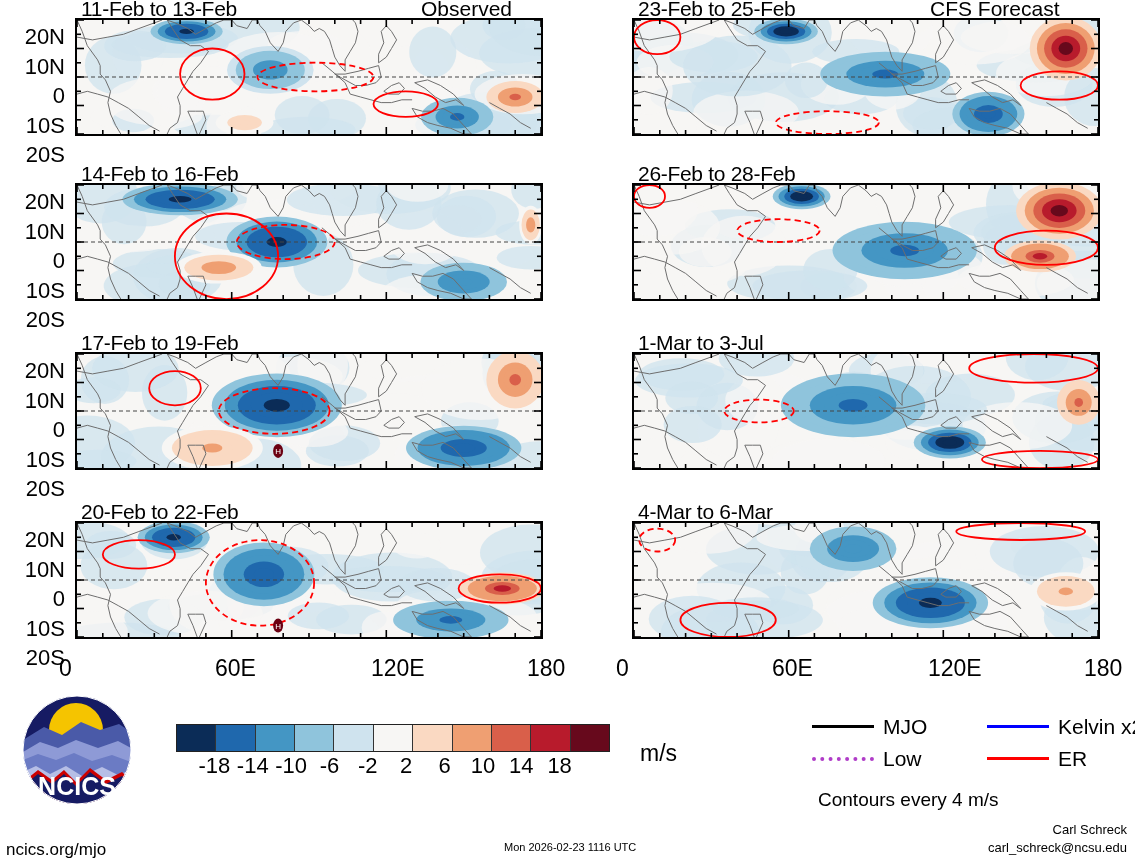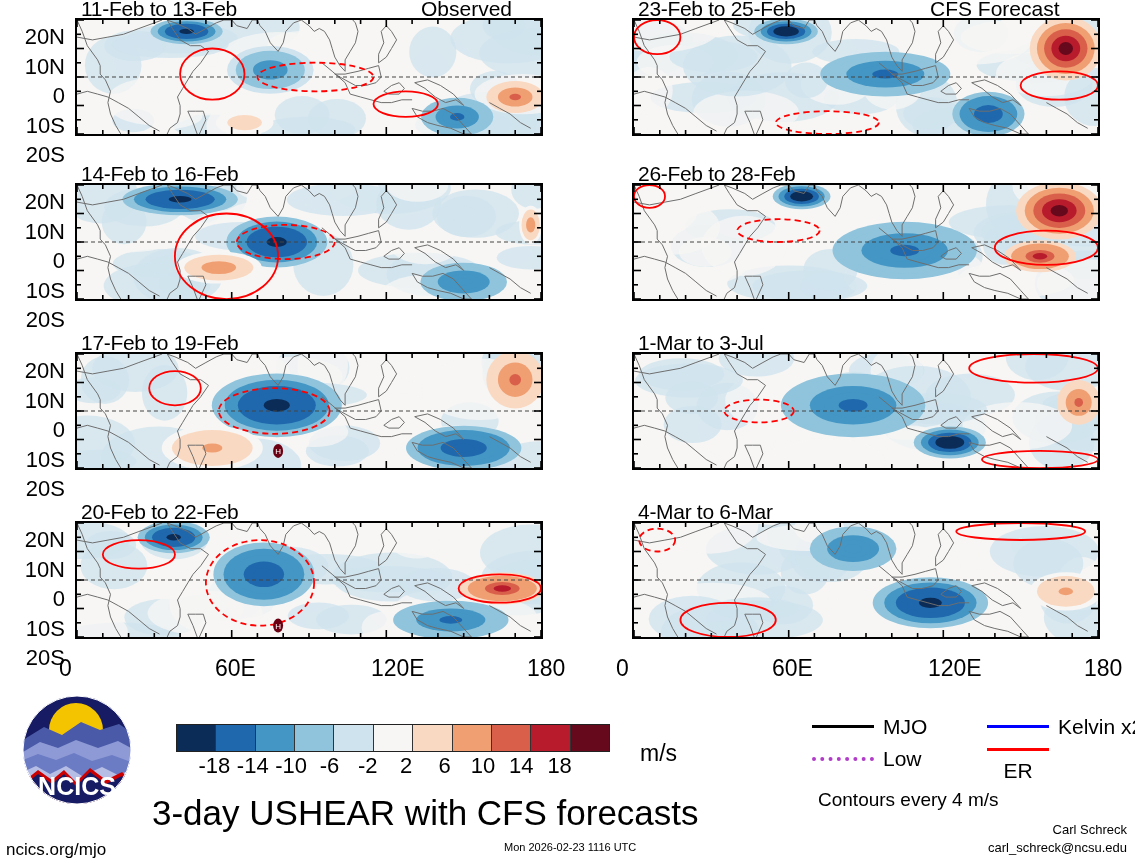--- a/index.html
+++ b/index.html
@@ -1103,29 +1103,28 @@
       <span class="lg-text">MJO</span>
     </div>
     <div class="lg-item" style="left:175px;top:0;">
       <span class="lg-line" id="lg-line-1" style="border-top-color: rgb(0, 0, 255);"></span>
       <span class="lg-text">Kelvin x2</span>
     </div>
     <div class="lg-item" style="left:0;top:32px;">
       <span class="lg-line dotted" id="lg-line-2" style="border-top-color: rgb(176, 60, 200);"></span>
       <span class="lg-text">Low</span>
     </div>
-    <div class="lg-item" style="left:175px;top:32px;flex-direction:column;">
+    <div class="lg-item" style="left:175px;top:32px;">
       <span class="lg-line" id="lg-line-3" style="border-top-color: rgb(255, 0, 0);"></span>
       <span class="lg-text">ER</span>
     </div>
   </div>
 
   <div class="contour-note" style="left:818px;top:790px;">Contours every 4 m/s</div>
 
-  <div class="main-title" style="left:152px;top:795px;">3-day USHEAR with CFS forecasts</div>
 
   <div class="logo">
     <svg viewBox="0 0 118 112" width="118" height="112">
       <defs>
         <clipPath id="clipCircle">
             <circle cx="59" cy="56" r="54"></circle>
           </clipPath>
       </defs>
       <circle cx="59" cy="56" r="54" fill="#161b63"></circle>
       <g clip-path="url(#clipCircle)">

